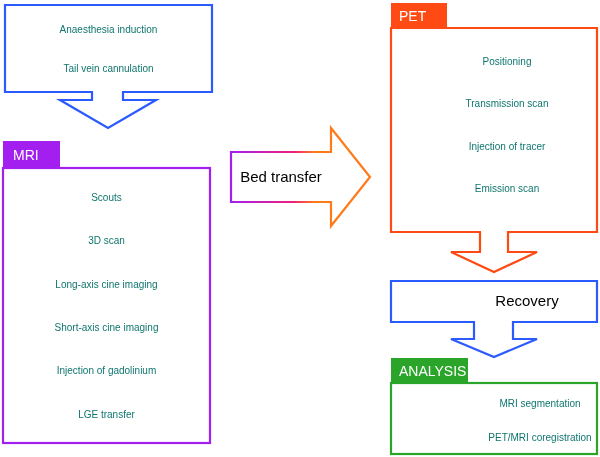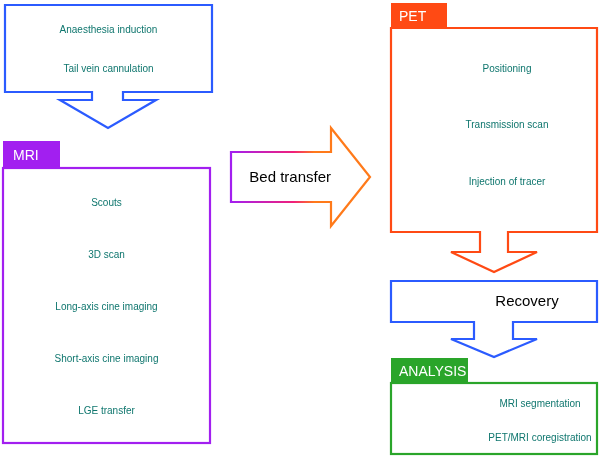--- a/index.html
+++ b/index.html
@@ -42,32 +42,34 @@
 </div>
 
 <div class="tab" id="mri-tab" style="left: 3px; top: 141px; width: 57px; height: 28px; line-height: 28px; background: rgb(162, 31, 240);">
   <span>MRI</span>
 </div>
 <div class="stack" style="left:3px; top:176px; width:207px; height:260px;">
   <span>Scouts</span>
   <span>3D scan</span>
   <span>Long-axis cine imaging</span>
   <span>Short-axis cine imaging</span>
+  <span>Injection of gadolinium</span>
   <span>LGE transfer</span>
 </div>
 
-<div class="txt" style="left:231px; top:168px; width:100px;text-align:right;">Bed transfer</div>
+<div class="txt" style="left:231px; top:168px; width:100px;">Bed transfer</div>
 
 <div class="tab" id="pet-tab" style="left: 391px; top: 3px; width: 56px; height: 26px; line-height: 26px; background: rgb(255, 74, 20); padding-left: 8px;">
   <span>PET</span>
 </div>
 <div class="stack" style="left:391px; top:40px; width:232px; height:170px;">
   <span>Positioning</span>
   <span>Transmission scan</span>
   <span>Injection of tracer</span>
+  <span>Emission scan</span>
 </div>
 
 <div class="txt" style="left:391px; top:292px; width:182px;padding-left:45px;">Recovery</div>
 
 <div class="tab" id="ana-tab" style="left: 391px; top: 358px; width: 77px; height: 26px; line-height: 26px; padding-left: 8px; background: rgb(42, 165, 42);">
   <span>ANALYSIS</span>
 </div>
 <div class="stack" style="left:391px; top:386px; width:206px; height:68px;margin-left:46px;">
   <span>MRI segmentation</span>
   <span>PET/MRI coregistration</span>

